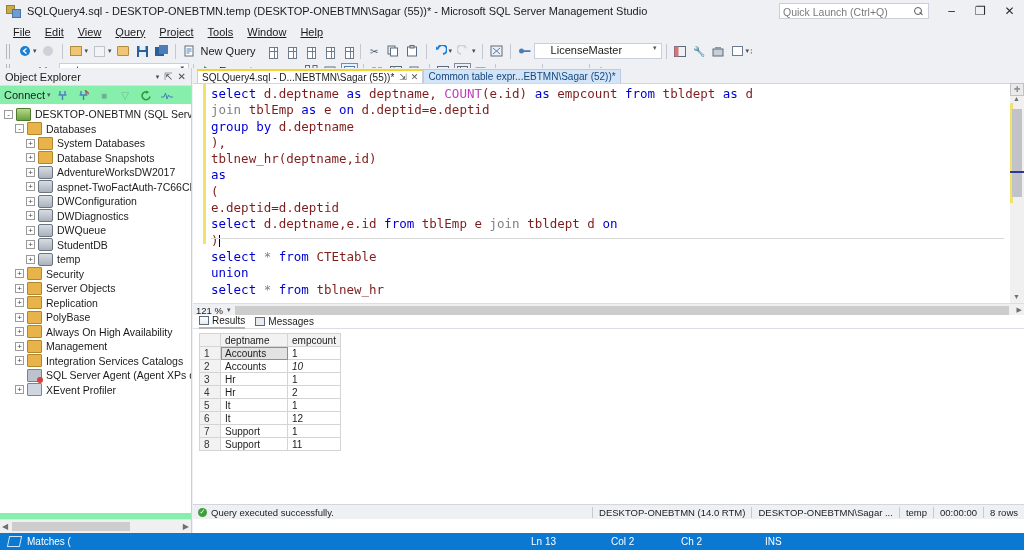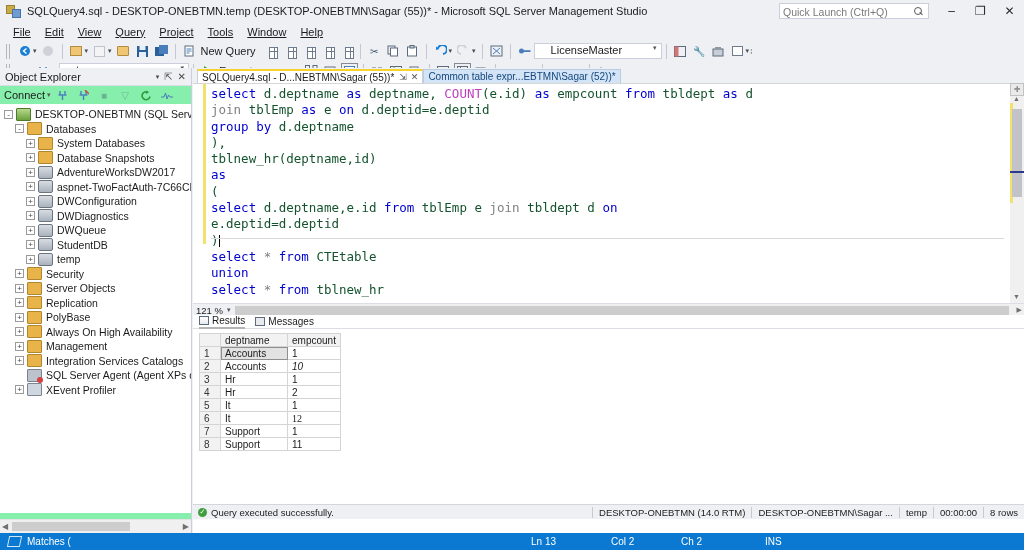--- a/index.html
+++ b/index.html
@@ -95,21 +95,21 @@
       border-top:1px solid #d6d6d6;overflow:hidden;}
   .code-indicator{position:absolute;left:0;top:0;width:10px;height:100%;background:#fff;}
   .code-ybar{position:absolute;left:10px;top:0;width:3px;height:160px;background:#f2e16b;}
   .code-lines{position:absolute;left:18px;top:2px;right:20px;
       font-family:"DejaVu Sans Mono","Liberation Mono",monospace;font-size:12.5px;line-height:16.3px;}
   .ln{white-space:pre;}
   .kw{color:#0000d0;}
   .fn{color:#c040c0;}
   .gray{color:#808080;}
   .op{color:#808080;}
-  .txt{color:#14532d;}
+  .txt{color:#7f1d1d;}
   .cursor{display:inline-block;width:1px;height:12px;background:#000;vertical-align:-2px;}
   .sel-underline{position:absolute;left:18px;right:20px;height:1px;background:#d8d8d8;}
 
   .vscroll{position:absolute;right:0;top:15px;width:14px;height:220px;background:#f0f0f0;}
   .vscroll .vthumb{position:absolute;left:2px;top:26px;width:10px;height:88px;background:#c2c3c9;}
   .vscroll .vyellow{position:absolute;left:0;top:20px;width:3px;height:100px;background:#f2e16b;}
   .vscroll .vmark{position:absolute;left:0;right:0;top:88px;height:2px;background:#2b3a8f;}
   .vscroll .vtop{position:absolute;left:3px;top:12px;font-size:7px;color:#707070;}
   .vscroll .vbot{position:absolute;left:3px;bottom:3px;font-size:7px;color:#707070;}
   .splitbtn{position:absolute;right:0;top:15px;width:14px;height:13px;background:#eaeaea;border:1px solid #c2c2c2;
@@ -577,22 +577,22 @@
         <div class="code-indicator"></div>
         <div class="code-ybar"></div>
         <div class="code-lines" id="code-lines">
             <div class="ln"><span class="kw">select </span><span class="txt">d.deptname </span><span class="kw">as </span><span class="txt">deptname, </span><span class="fn">COUNT</span><span class="txt">(e.id) </span><span class="kw">as </span><span class="txt">empcount </span><span class="kw">from </span><span class="txt">tbldept </span><span class="kw">as </span><span class="txt">d</span></div>
             <div class="ln"><span class="gray">join </span><span class="txt">tblEmp </span><span class="kw">as </span><span class="txt">e </span><span class="kw">on </span><span class="txt">d.deptid=e.deptid</span></div>
             <div class="ln"><span class="kw">group </span><span class="kw">by </span><span class="txt">d.deptname</span></div>
             <div class="ln"><span class="txt">),</span></div>
             <div class="ln"><span class="txt">tblnew_hr(deptname,id)</span></div>
             <div class="ln"><span class="kw">as</span></div>
             <div class="ln"><span class="txt">(</span></div>
+            <div class="ln"><span class="txt">e.deptid=d.deptid</span></div>
             <div class="ln"><span class="kw">select </span><span class="txt">d.deptname,e.id </span><span class="kw">from </span><span class="txt">tblEmp e </span><span class="gray">join </span><span class="txt">tbldept d </span><span class="kw">on</span></div>
-            <div class="ln"><span class="txt">e.deptid=d.deptid</span></div>
             <div class="ln"><span class="txt">)</span><span class="cursor"></span></div>
             <div class="ln"><span class="kw">select </span><span class="op">* </span><span class="kw">from </span><span class="txt">CTEtable</span></div>
             <div class="ln"><span class="kw">union</span></div>
             <div class="ln"><span class="kw">select </span><span class="op">* </span><span class="kw">from </span><span class="txt">tblnew_hr</span></div>
           </div>
         <div class="sel-underline" style="top:154px"></div>
       </div>
       <div class="vscroll">
         <div class="vyellow"></div>
         <div class="vtop">▲</div>
@@ -653,21 +653,21 @@
                 <td style="width: 42px;">2</td>
               </tr>
               <tr>
                 <td class="rownum">5</td>
                 <td style="width: 58px;">It</td>
                 <td style="width: 42px;">1</td>
               </tr>
               <tr>
                 <td class="rownum">6</td>
                 <td style="width: 58px;">It</td>
-                <td style="width: 42px; font-family: Liberation Serif, serif;">12</td>
+                <td style="width: 42px;">12</td>
               </tr>
               <tr>
                 <td class="rownum">7</td>
                 <td style="width: 58px;">Support</td>
                 <td style="width: 42px;">1</td>
               </tr>
               <tr>
                 <td class="rownum">8</td>
                 <td style="width: 58px;">Support</td>
                 <td style="width: 42px;">11</td>

